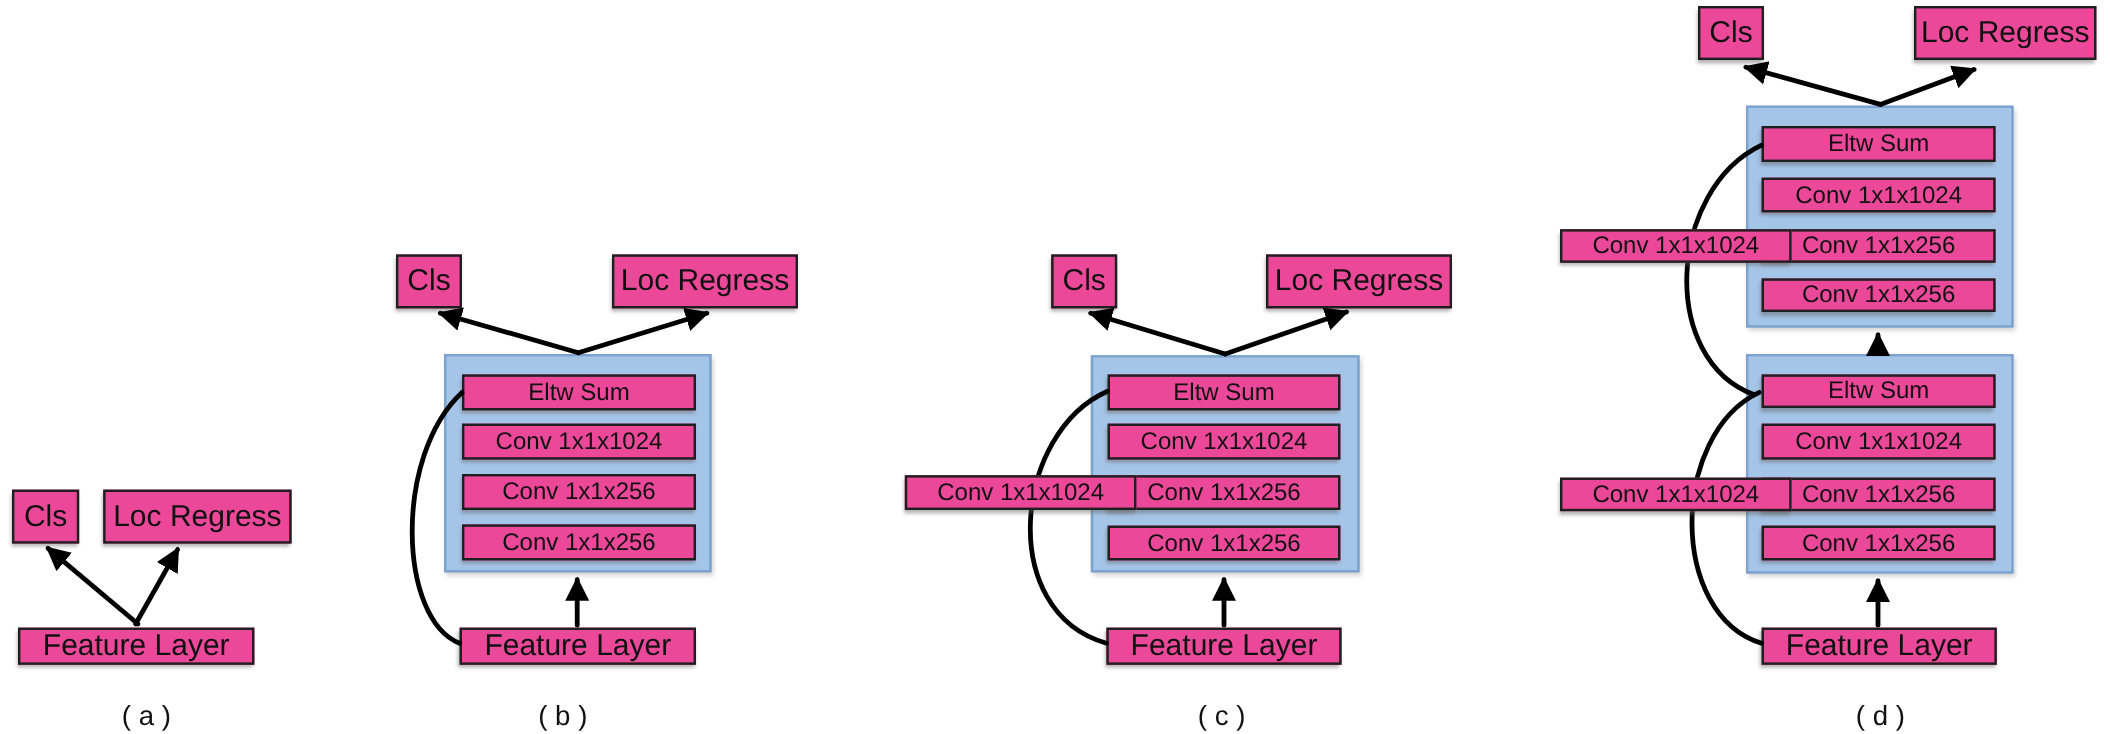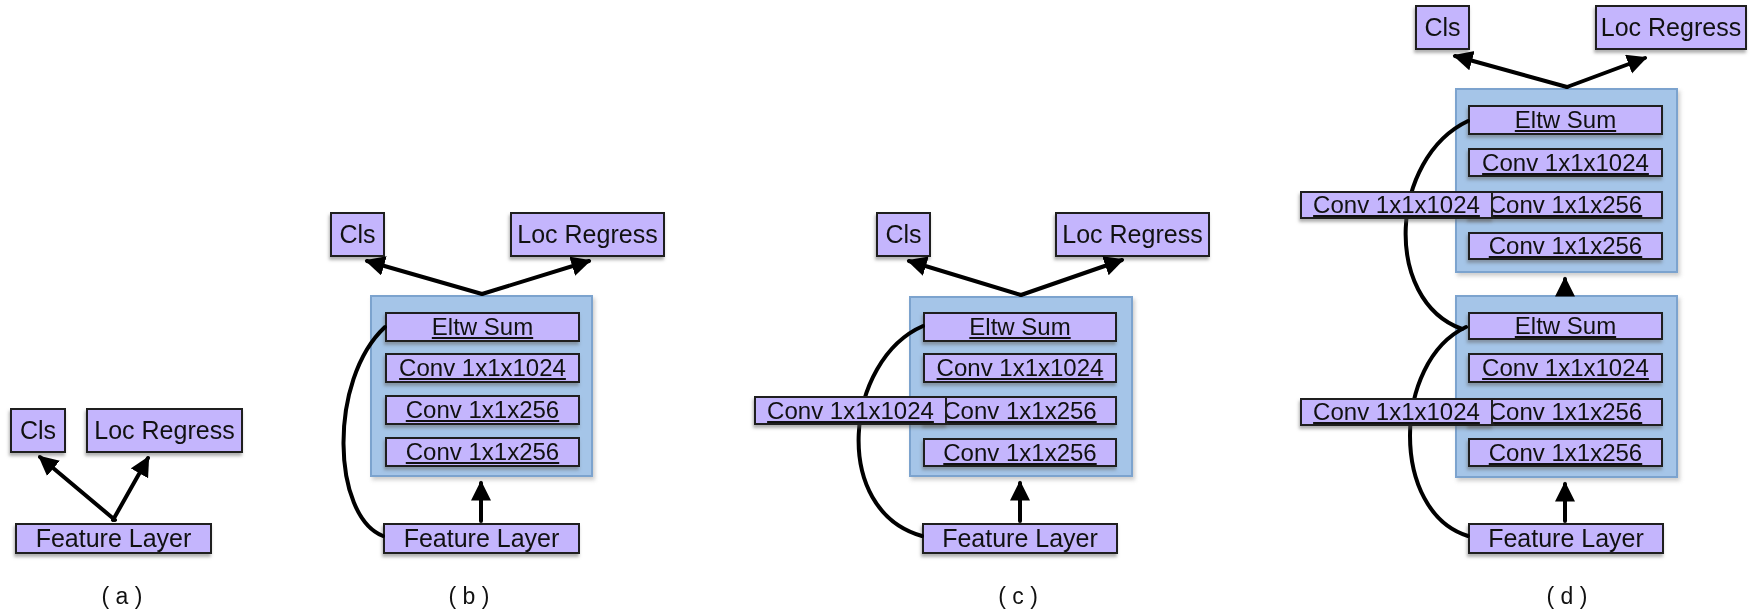--- a/index.html
+++ b/index.html
@@ -1,28 +1,28 @@
 <!DOCTYPE html>
 <html style="--block-fill: #A5C5E8; --block-border: #7CA3CE; --box-border: #1F1F1F; --arrow: #000000;"><head>
 <meta charset="utf-8">
 <style>
   html,body { margin:0; padding:0; background:#ffffff; }
   #canvas {
     position:relative; width:1758px; height:612px; background:#ffffff;
     font-family:"Liberation Sans", sans-serif; color:#111; overflow:hidden;
   }
   .box {
-    position:absolute; box-sizing:border-box; background:#c4b5fd;
+    position:absolute; box-sizing:border-box; background:#ec4899;
     border:2px solid var(--box-border, #1f1f1f);
     display:flex; align-items:center; justify-content:center;
     font-size:25px; line-height:1; white-space:nowrap;
     box-shadow:-1px 3px 3px rgba(100,100,100,0.5);
     z-index:1;
   }
-  .row { font-size:24px;text-decoration:underline; }
+  .row { font-size:20px; }
   .side { z-index:3; }
   .block {
     position:absolute; box-sizing:border-box;
     background:var(--block-fill, #A5C5E8);
     border:2px solid var(--block-border, #7CA3CE);
     box-shadow:2px 3px 4px rgba(130,130,130,0.4);
     z-index:0;
   }
   .caption {
     position:absolute; font-size:23px; text-align:center; z-index:1;

